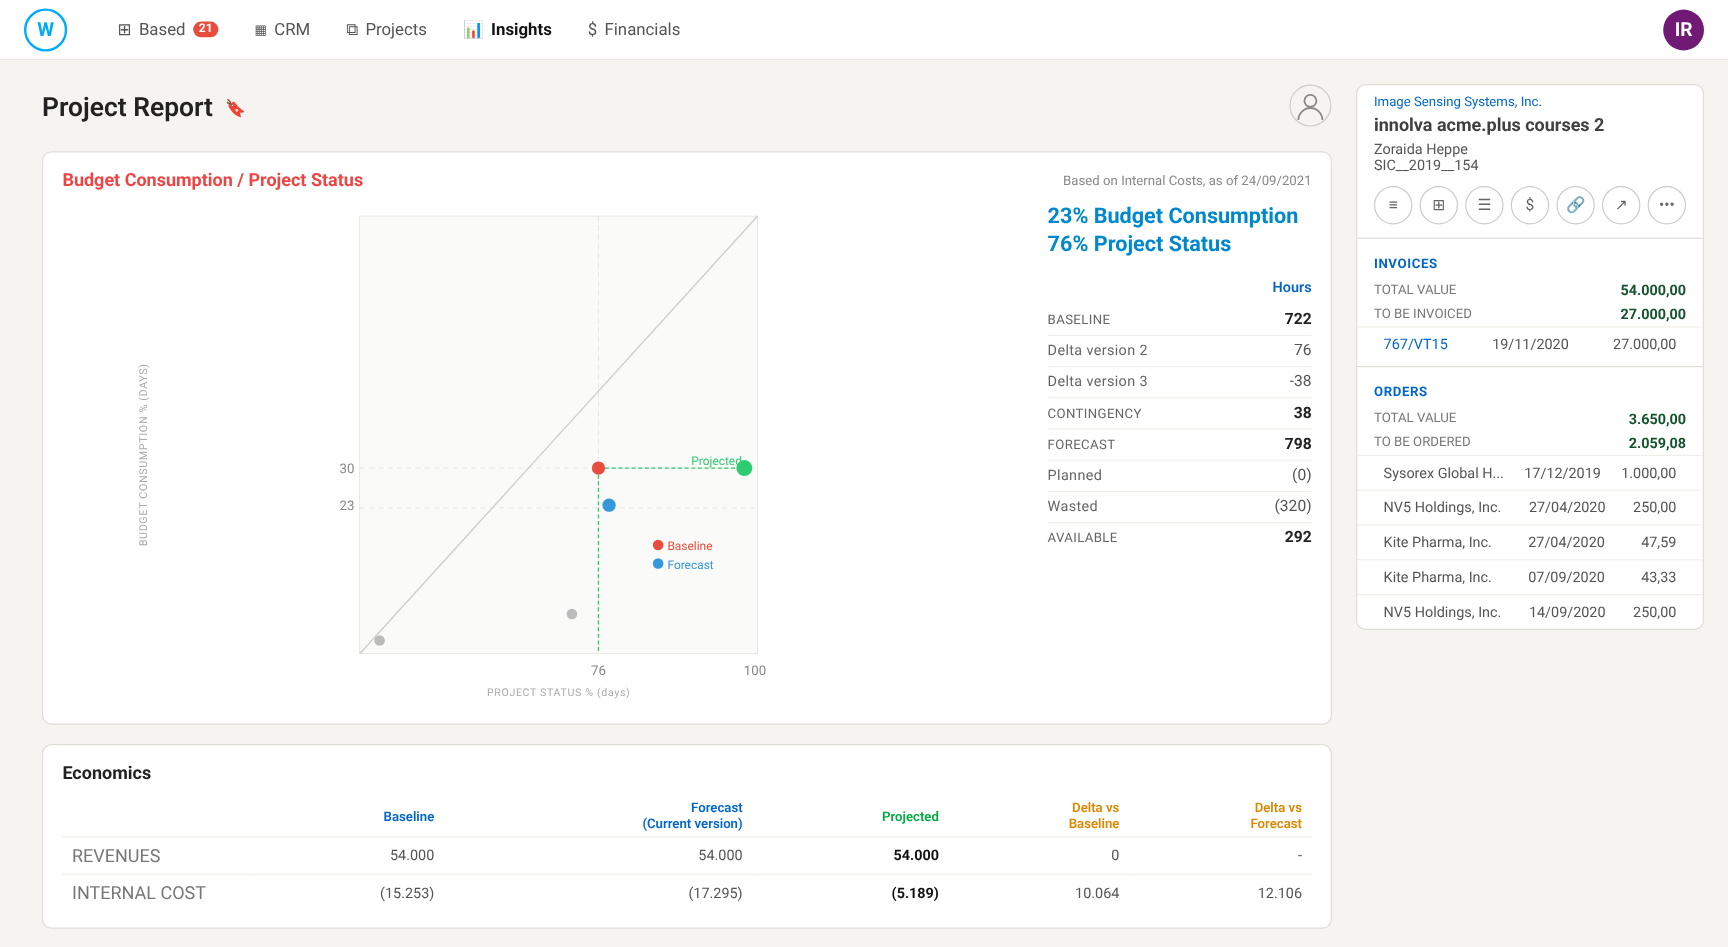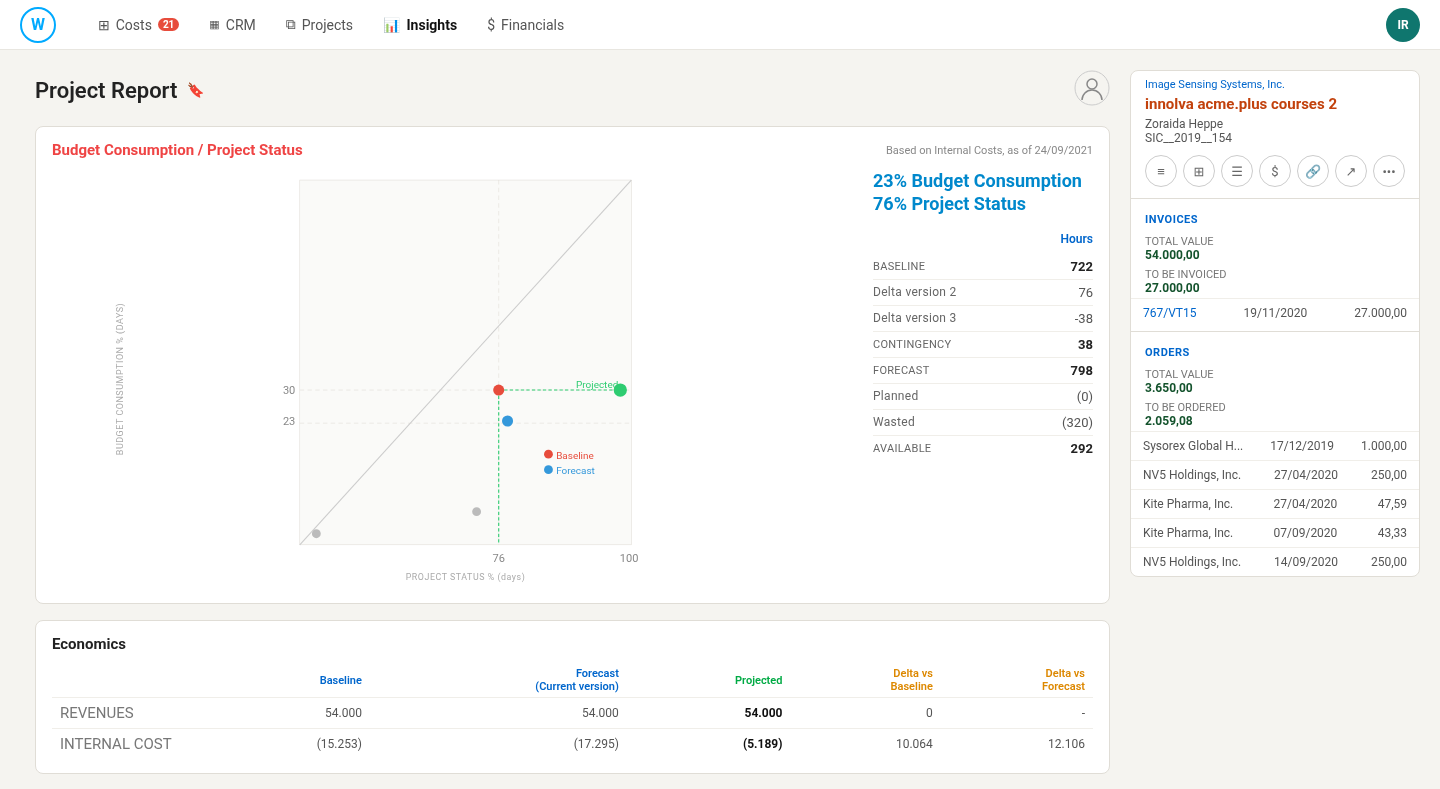--- a/index.html
+++ b/index.html
@@ -22,22 +22,22 @@
       border-radius: 6px; cursor: pointer; font-size: 14px; color: #555;
       white-space: nowrap;
     }
     .nav-item.active { font-weight: 700; color: #111; }
     .nav-badge {
       background: #e74c3c; color: #fff; border-radius: 10px;
       font-size: 10px; padding: 1px 5px; font-weight: 700;
     }
     .avatar {
       width: 34px; height: 34px; border-radius: 50%;
-      background: #0f766e; color: #fff; display: flex; align-items: center;
-      justify-content: center; font-size: 12px; font-weight: 700;
+      background: #701a75; color: #fff; display: flex; align-items: center;
+      justify-content: center; font-size: 16px; font-weight: 700;
     }
 
     
     .main { display: flex; gap: 0; padding: 20px 20px 0 20px; }
     .left-panel { flex: 1; min-width: 0; padding-right: 20px; padding-left: 15px; }
     .right-panel { width: 290px; flex-shrink: 0; }
 
     
     .page-title-row { display: flex; align-items: center; gap: 10px; margin-bottom: 16px; }
     .page-title { font-size: 22px; font-weight: 600; color: #222; }
@@ -76,55 +76,55 @@
     .eco-table-inner th.orange { color: #dd8800; }
     .eco-table-inner th:first-child { text-align: left; width: 160px; }
     .eco-table-inner td { text-align: right; padding: 6px 8px; border-top: 1px solid #f0eee9; font-size: 12px; color: #555; }
     .eco-table-inner td:first-child { text-align: left; font-size: 15px; text-transform: uppercase; color: #777; }
     .eco-table-inner td.bold { font-weight: 700; color: #111; }
 
     
     .project-card { background: #fff; border-radius: 8px; border: 1px solid #e0ddd6; margin-bottom: 0; overflow: hidden; }
     .project-header { padding: 7px 14px; }
     .project-company { font-size: 11px; color: #0066cc; margin-bottom: 4px; }
-    .project-name { font-size: 15px; font-weight: 700; color: #c2410c; margin-bottom: 4px; }
+    .project-name { font-size: 15px; font-weight: 700; color: #404040; margin-bottom: 4px; }
     .project-person { font-size: 12px; color: #555; }
     .project-ref { font-size: 12px; color: #555; margin-bottom: 10px; }
     .project-actions { display: flex; gap: 6px; margin-top: 10px; }
     .action-btn {
       width: 32px; height: 32px; border-radius: 50%; border: 1.5px solid #ccc;
       display: flex; align-items: center; justify-content: center; cursor: pointer;
       font-size: 13px; color: #666;
     }
 
     .section-label { font-size: 11px; font-weight: 700; color: #0066cc; padding: 10px 14px 6px; letter-spacing: 0.5px; }
-    .inv-row { display: flex; justify-content: space-between; padding: 3px 14px; font-size: 12px; flex-direction: column; }
+    .inv-row { display: flex; justify-content: space-between; padding: 3px 14px; font-size: 12px; }
     .inv-label { color: #777; text-transform: uppercase; font-size: 11px; }
     .inv-value { font-weight: 700; color: #14532d; }
-    .inv-item { display: flex; justify-content: space-between; padding: 7px 12px; font-size: 12px; border-top: 1px solid #f0eee9; color: #555; }
+    .inv-item { display: flex; justify-content: space-between; padding: 7px 22px; font-size: 12px; border-top: 1px solid #f0eee9; color: #555; }
     .inv-item-ref { color: #0066cc; }
     .divider { border: none; border-top: 1px solid #e0ddd6; margin: 4px 0; }
 
     
     .axis-label-y {
       position: absolute; left: -8px; top: 50%; transform: translateY(-50%) rotate(-90deg);
       font-size: 9px; color: #aaa; letter-spacing: 0.5px; white-space: nowrap; text-transform: uppercase;
     }
 
     .chart-wrapper { position: relative; width: 100%; height: 420px; }
   </style>
 </head>
 <body>
 
 <nav class="topnav">
   <div class="logo">W</div>
   <div class="nav-items">
     <div class="nav-item">
       <span>⊞</span>
-      <span>Costs</span>
+      <span>Based</span>
       <span class="nav-badge">21</span>
     </div>
     <div class="nav-item">
       <span style="font-size:11px;">▦</span>
       <span>CRM</span>
     </div>
     <div class="nav-item">
       <span>⧉</span>
       <span>Projects</span>
     </div>

